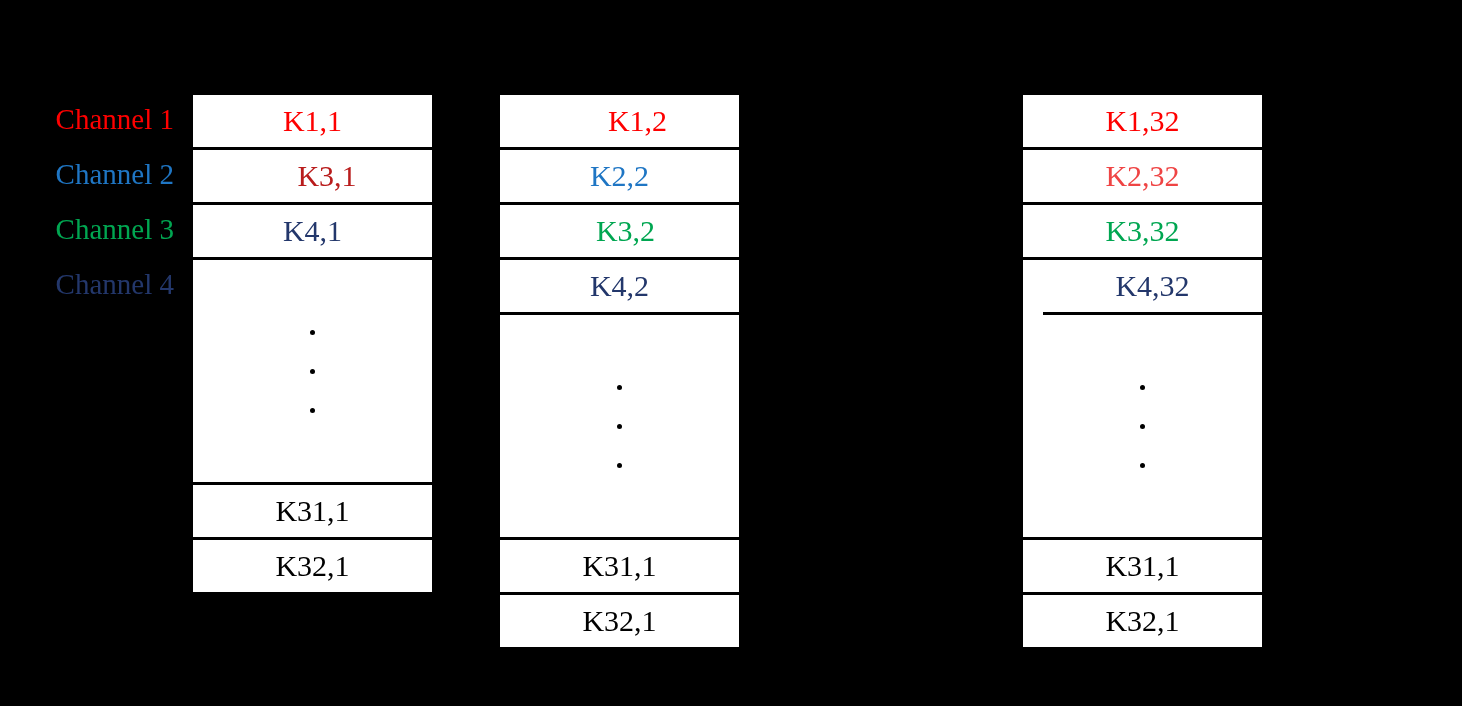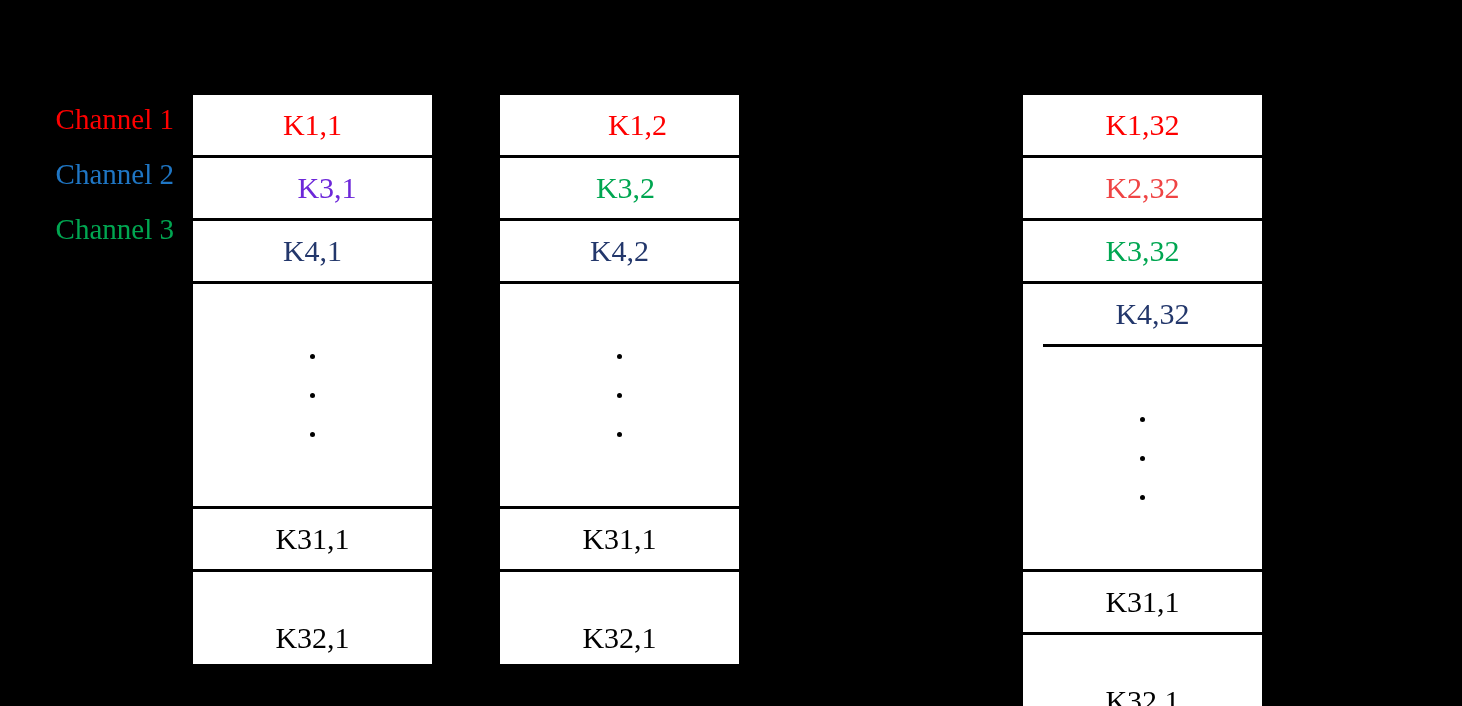--- a/index.html
+++ b/index.html
@@ -50,41 +50,40 @@
     width: 245px;
     background: #ffffff;
     border: 3px solid #000000;
     box-sizing: border-box;
   }
   #col-1 { left: 190px; }
   #col-2 { left: 497px; }
   #col-3 { left: 1020px; }
 
   .cell {
-    height: 63px;
+    height: 55px;
     border-bottom: 3px solid #000000;
     display: flex;
     align-items: center;
     justify-content: center;
     font-size: 30px;
     line-height: 1;
     background: #ffffff;
     box-sizing: border-box;
     white-space: nowrap;
   }
   .cell.ellipsis-cell {
     height: 225px;
     flex-direction: column;
     justify-content: center;
     align-items: center;
   }
   .cell.last {
     border-bottom: none;
     height: 52px;
-    margin-top: 40px;
   }
 
   .dot {
     width: 5px;
     height: 5px;
     border-radius: 50%;
     background: #000000;
     margin: 17px 0;
   }
 
@@ -102,47 +101,53 @@
   <div class="legend">
     <div class="legend-item c-ch1" style="color: rgb(254, 0, 0);">
       <span>Channel 1</span>
     </div>
     <div class="legend-item c-ch2" style="color: rgb(31, 118, 196);">
       <span>Channel 2</span>
     </div>
     <div class="legend-item c-ch3" style="color: rgb(0, 166, 81);">
       <span>Channel 3</span>
     </div>
+    <div class="legend-item c-ch4" style="color: rgb(35, 55, 107);">
+      <span>Channel 4</span>
+    </div>
   </div>
 
   <div class="col" id="col-1">
       <div class="cell" style="color: rgb(254, 0, 0);">
         <span>K1,1</span>
       </div>
-      <div class="cell" style="color: #6d28d9; padding-left: 29px;">
+      <div class="cell" style="color: #b91c1c; padding-left: 29px;">
         <span>K3,1</span>
       </div>
       <div class="cell" style="color: rgb(35, 55, 107);">
         <span>K4,1</span>
       </div>
       <div class="cell ellipsis-cell" style="color: rgb(0, 0, 0);">
         <span class="dot"></span>
         <span class="dot"></span>
         <span class="dot"></span>
       </div>
       <div class="cell" style="color: rgb(0, 0, 0);">
         <span>K31,1</span>
       </div>
       <div class="cell last" style="color: rgb(0, 0, 0);">
         <span>K32,1</span>
       </div>
     </div>
   <div class="col" id="col-2">
       <div class="cell" style="color: rgb(254, 0, 0); padding-left: 36px;">
         <span>K1,2</span>
+      </div>
+      <div class="cell" style="color: rgb(31, 118, 196);">
+        <span>K2,2</span>
       </div>
       <div class="cell" style="color: rgb(0, 166, 81); padding-left: 12px;">
         <span>K3,2</span>
       </div>
       <div class="cell" style="color: rgb(35, 55, 107);">
         <span>K4,2</span>
       </div>
       <div class="cell ellipsis-cell" style="color: rgb(0, 0, 0);">
         <span class="dot"></span>
         <span class="dot"></span>

